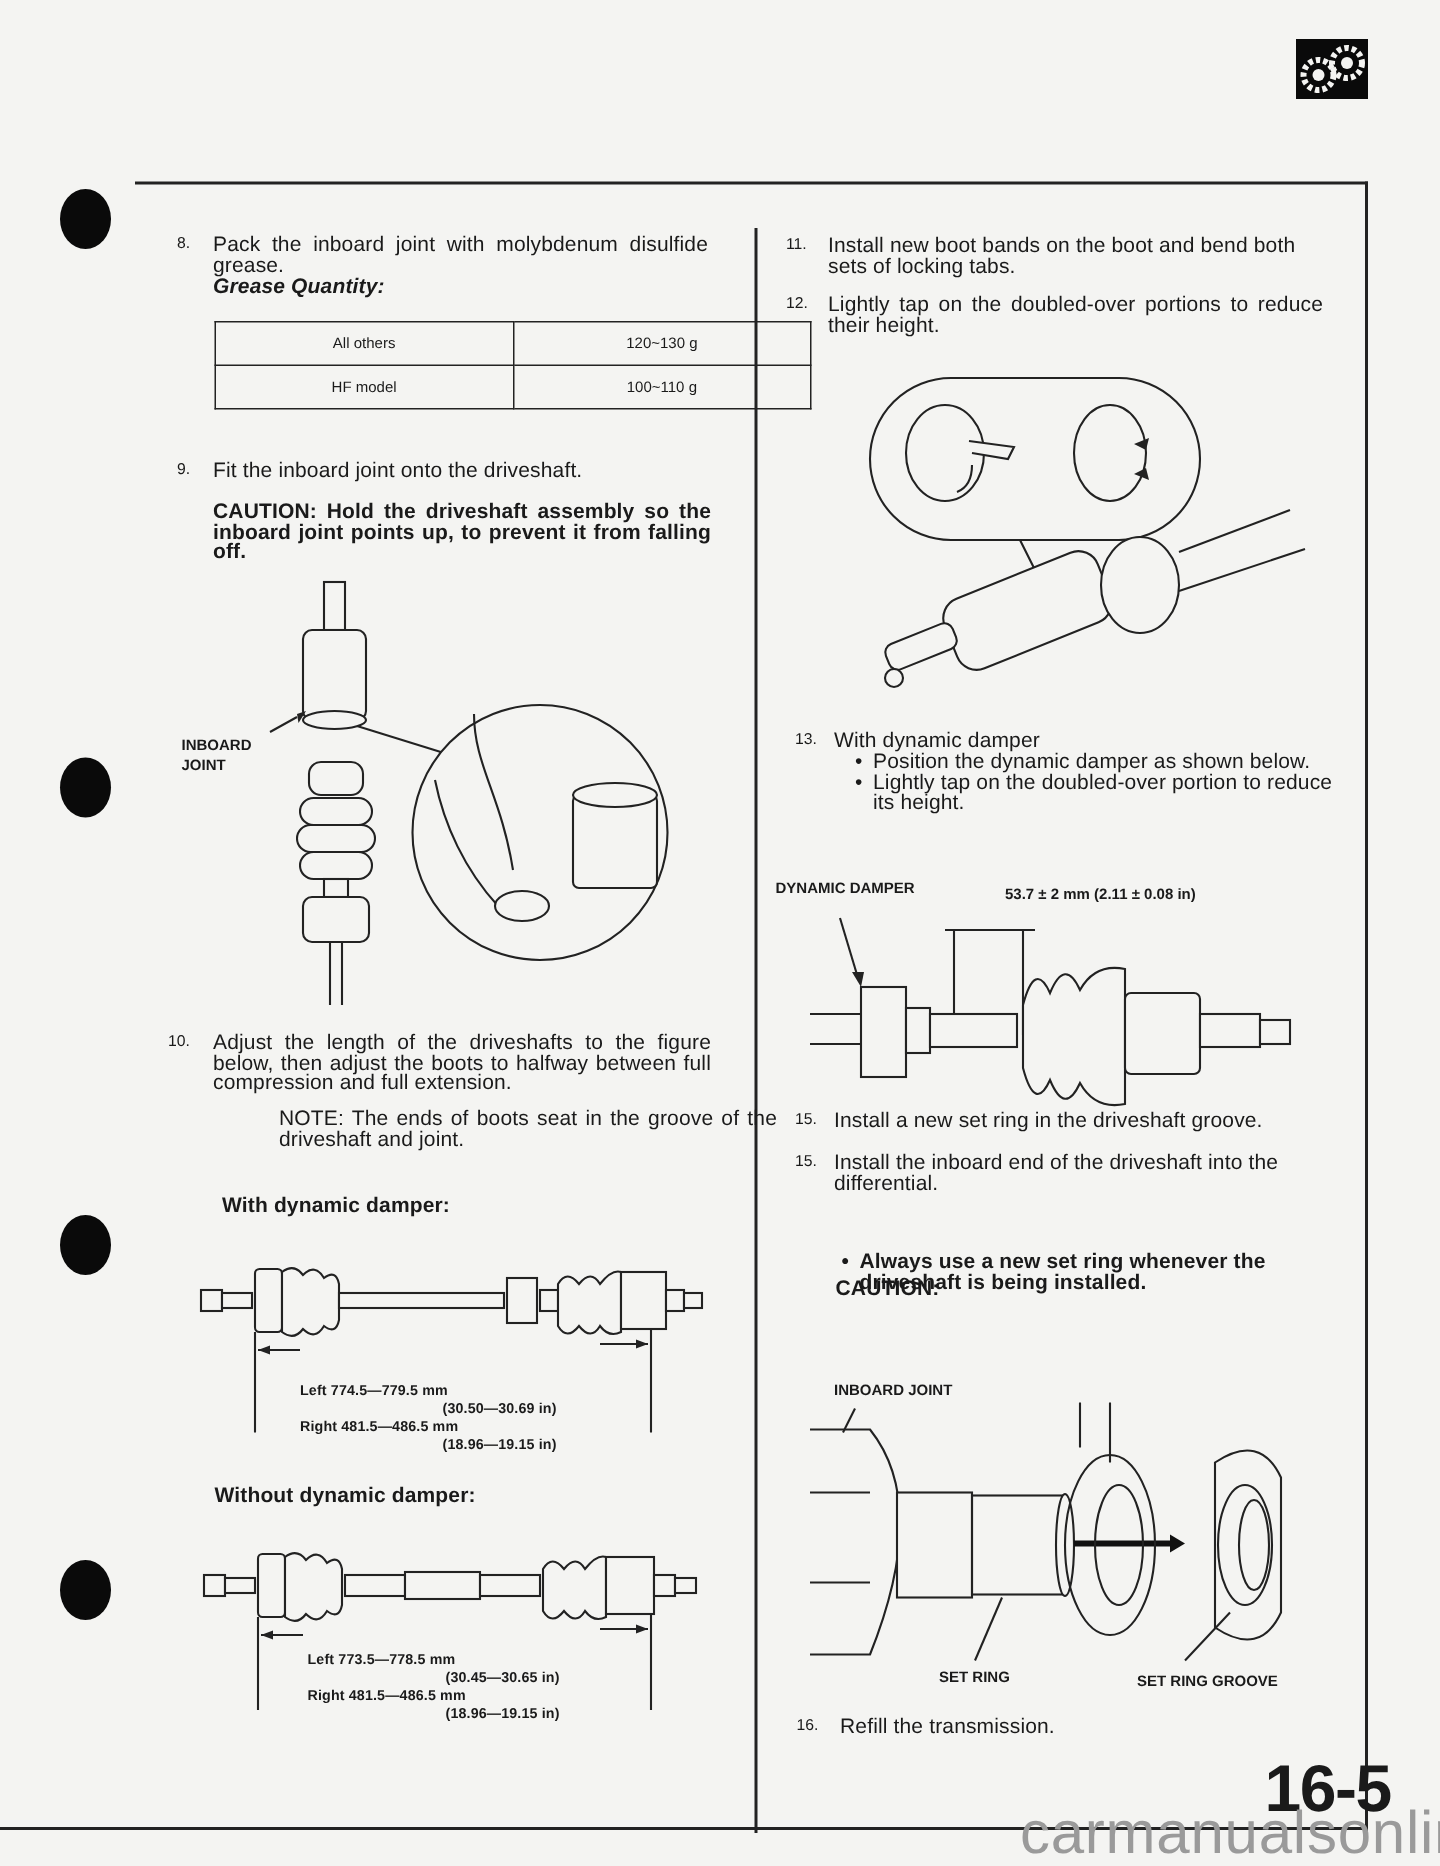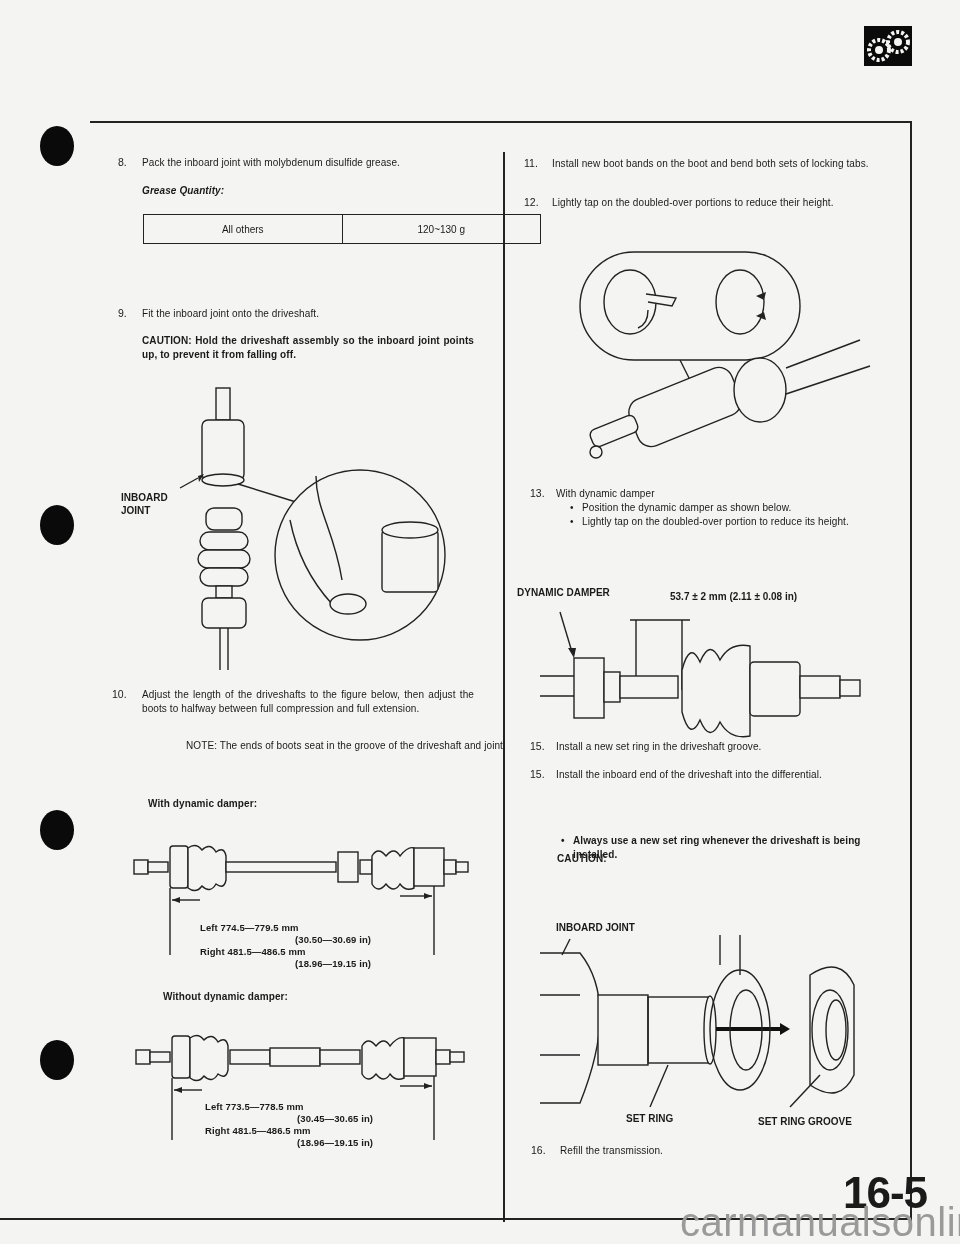--- a/index.html
+++ b/index.html
@@ -7,21 +7,21 @@
       width:960px; height:1244px; position:relative; overflow:hidden;
       background:#f4f4f2; color:#1a1a1a;
       font-family:"Liberation Sans", sans-serif;
     }
     .abs { position:absolute; }
     .punch { position:absolute; width:34px; height:40px; border-radius:50%; background:#0a0a0a; }
     .frame-top { position:absolute; left:90px; top:121px; width:822px; height:2px; background:#222; }
     .frame-right { position:absolute; left:910px; top:121px; width:2px; height:1100px; background:#222; }
     .frame-bottom { position:absolute; left:0px; top:1218px; width:912px; height:2px; background:#222; }
     .col-divider { position:absolute; left:503px; top:152px; width:2px; height:1070px; background:#222; }
-    .txt { font-size:10px; line-height:13.5px; letter-spacing:0.1px; }
+    .txt { font-size:14px; line-height:13.5px; letter-spacing:0.1px; }
     .num { position:absolute; font-size:10.5px; }
     .bold { font-weight:bold; }
     table.grease { border-collapse:collapse; font-size:10px; }
     table.grease td { border:1px solid #222; text-align:center; height:26px; }
     .label { font-size:10px; font-weight:bold; }
     .bullet { position:relative; padding-left:12px; }
     .bullet::before { content:"•"; position:absolute; left:0; }
     .page-no { position:absolute; left:843px; top:1168px; font-size:44px; font-weight:bold; letter-spacing:-1px; }
     .watermark { position:absolute; left:680px; top:1200px; font-size:40px; color:#9a9a9a; letter-spacing:0.5px; }
     .gear-box { position:absolute; left:864px; top:26px; width:48px; height:40px; background:#0a0a0a; }
@@ -53,20 +53,24 @@
 
 <div>
   <span class="num" style="left:118px;top:156px;">8.</span>
   <div class="abs txt" style="left:142px;top:156px;width:330px;text-align:justify;">Pack the inboard joint with molybdenum disulfide grease.</div>
   <div class="abs txt bold" style="left:142px;top:184px;font-style:italic;">Grease Quantity:</div>
   <table class="grease abs" style="left:143px;top:214px;width:398px;">
     <tbody>
         <tr>
       <td style="width:50%;">All others</td>
       <td>120~130 g</td>
+    </tr>
+    <tr>
+      <td>HF model</td>
+      <td>100~110 g</td>
     </tr>
   </tbody>
     </table>
 </div>
 
 <div>
   <span class="num" style="left:118px;top:307px;">9.</span>
   <div class="abs txt" style="left:142px;top:307px;width:330px;">Fit the inboard joint onto the driveshaft.</div>
   <div class="abs txt bold" style="left:142px;top:334px;width:332px;text-align:justify;">CAUTION: Hold the driveshaft assembly so the inboard joint points up, to prevent it from falling off.</div>
 </div>
@@ -135,21 +139,21 @@
     <polygon points="302,56 294,53 294,59" fill="#222"></polygon>
   </svg>
 </div>
 <div class="abs txt bold" style="left:200px;top:922px;font-size:9.5px;line-height:12px;">
   <div>Left  774.5—779.5 mm</div>
   <div style="padding-left:95px;">(30.50—30.69 in)</div>
   <div>Right 481.5—486.5 mm</div>
   <div style="padding-left:95px;">(18.96—19.15 in)</div>
 </div>
 
-<div class="abs txt bold" style="left:143px;top:990px;margin-left:20px;">Without dynamic damper:</div>
+<div class="abs txt bold" style="left:143px;top:990px;">Without dynamic damper:</div>
 <div class="abs" style="left:130px;top:1030px;width:340px;height:120px;">
   <svg width="340" height="120">
     <rect x="6" y="20" width="14" height="14" class="line fillw"></rect>
     <rect x="20" y="22" width="20" height="10" class="line fillw"></rect>
     <rect x="42" y="6" width="18" height="42" rx="3" class="line fillw"></rect>
     <path d="M60 8 q8 -6 14 2 q8 -8 14 2 q8 -6 10 4 v24 q-2 10 -10 4 q-6 10 -14 2 q-6 8 -14 2 z" class="line fillw"></path>
     <rect x="100" y="20" width="40" height="14" class="line fillw"></rect>
     <rect x="140" y="18" width="50" height="18" class="line fillw"></rect>
     <rect x="190" y="20" width="40" height="14" class="line fillw"></rect>
     <path d="M232 16 q6 -10 14 0 q8 -10 14 0 q8 -10 14 -8 v40 q-8 4 -14 -4 q-6 10 -14 0 q-8 10 -14 0 z" class="line fillw"></path>

